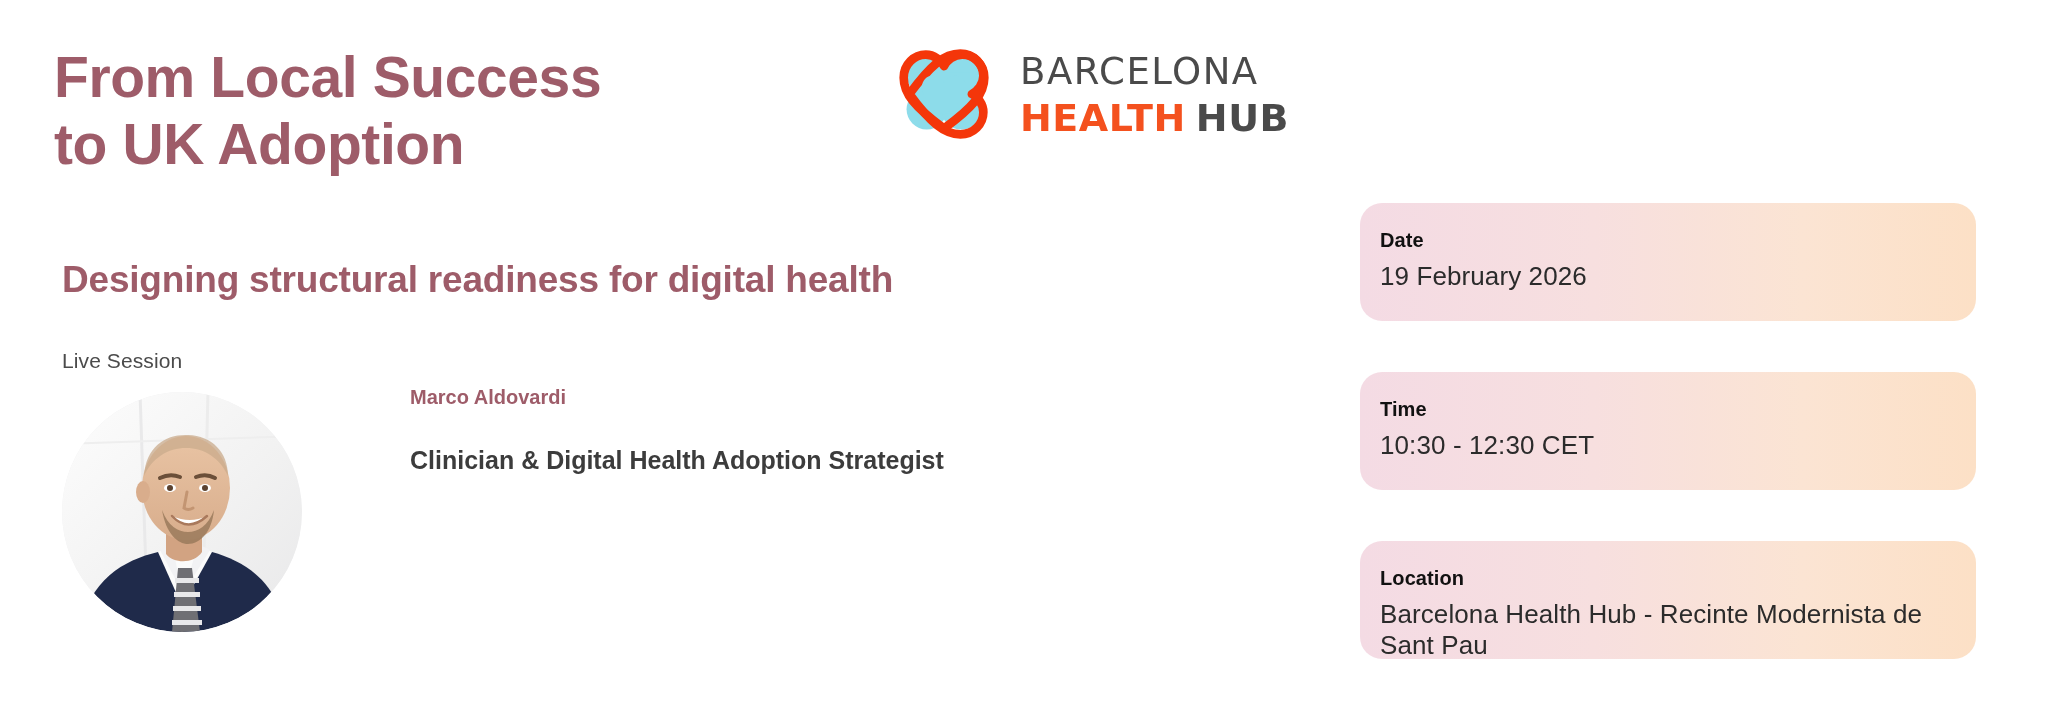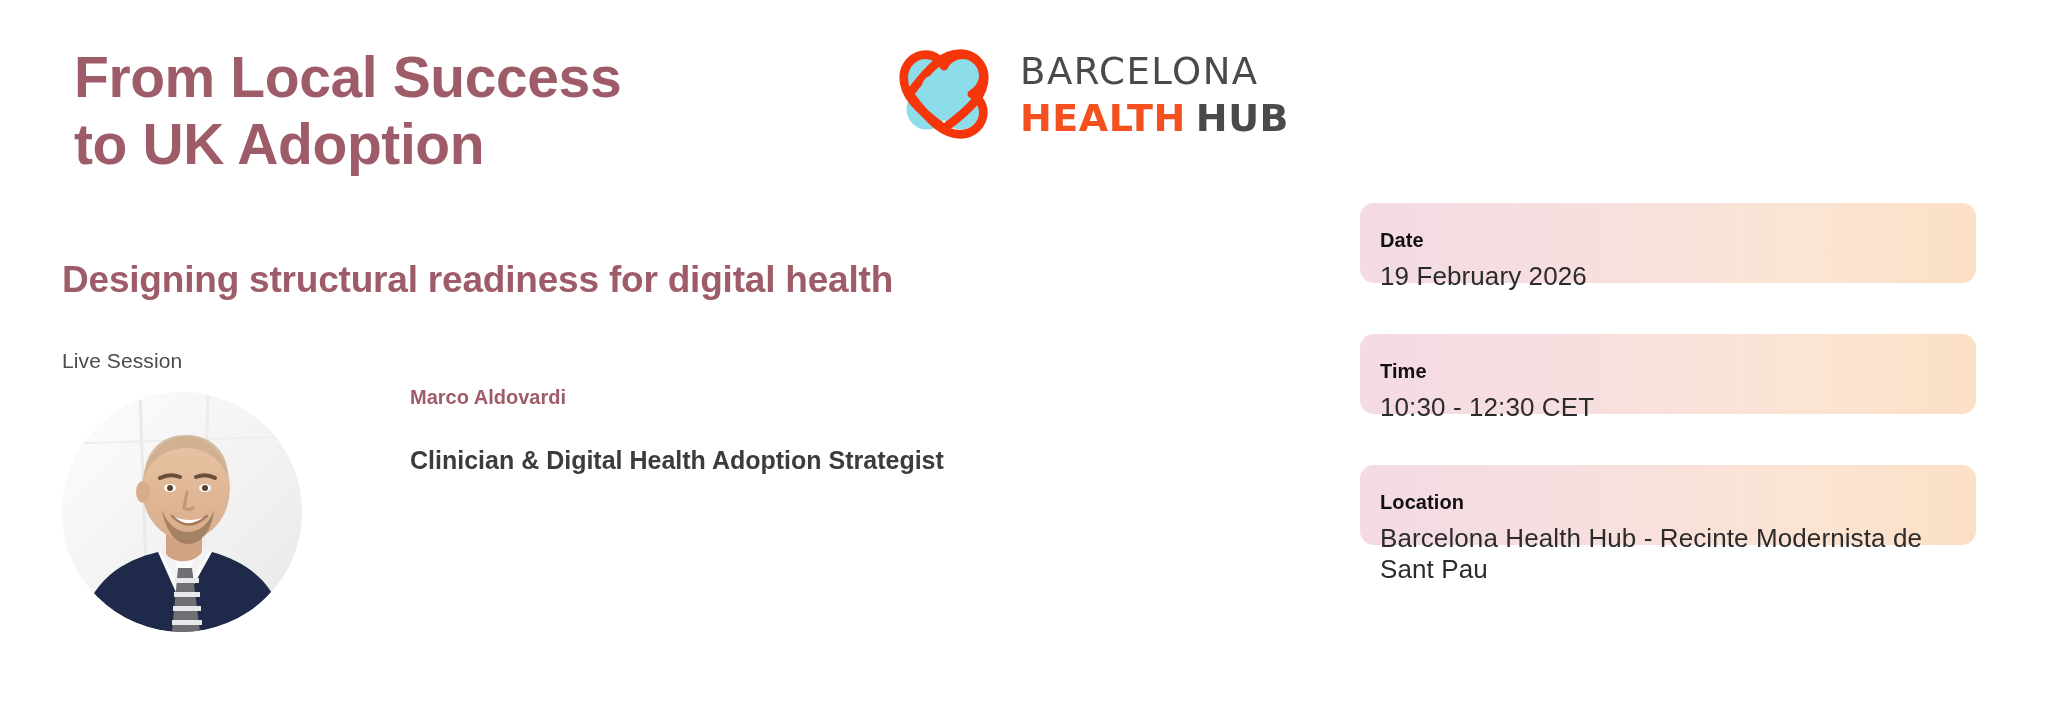--- a/index.html
+++ b/index.html
@@ -7,21 +7,21 @@
   html, body {
     width:2048px; height:715px;
     background:#ffffff;
     font-family:"Liberation Sans", sans-serif;
     overflow:hidden;
   }
   .page { position:relative; width:2048px; height:715px; background:#ffffff; }
 
   
   .main-title {
-    position:absolute; left:74px; top:44px;
+    position:absolute; left:54px; top:44px;
     font-size:57px; font-weight:bold; line-height:1.17;
     color:#9e5c69; letter-spacing:-0.4px; white-space:pre-line;
   }
   .subtitle {
     position:absolute; left:62px; top:258px;
     font-size:37px; font-weight:bold; line-height:1.2;
     color:#9e5c69; letter-spacing:-0.2px;
   }
   .session-type {
     position:absolute; left:62px; top:320px;
@@ -57,22 +57,22 @@
     font-size:20px; font-weight:bold; color:#9e5c69;
   }
   .speaker-role {
     position:absolute; left:410px; top:446px;
     font-size:25px; font-weight:bold; color:#3c3c3c;
   }
 
   
   .cards { position:absolute; left:1360px; top:203px; width:616px; }
   .info-card {
-    position:relative; width:616px; height:80px;
-    border-radius:14px; margin-bottom:51px;
+    position:relative; width:616px; height:118px;
+    border-radius:22px; margin-bottom:51px;
     background:linear-gradient(90deg,#f4dbe4 0%,#f7dfdf 38%,#fbe4d3 72%,#fce0c6 100%);
     padding:26px 12px 0 20px;
   }
   .card-label {
     font-size:20px; font-weight:bold; color:#111111;
     letter-spacing:0.1px; margin-bottom:9px;
   }
   .card-value {
     font-size:26px; font-weight:normal; color:#2b2b2b;
     letter-spacing:0.1px;

